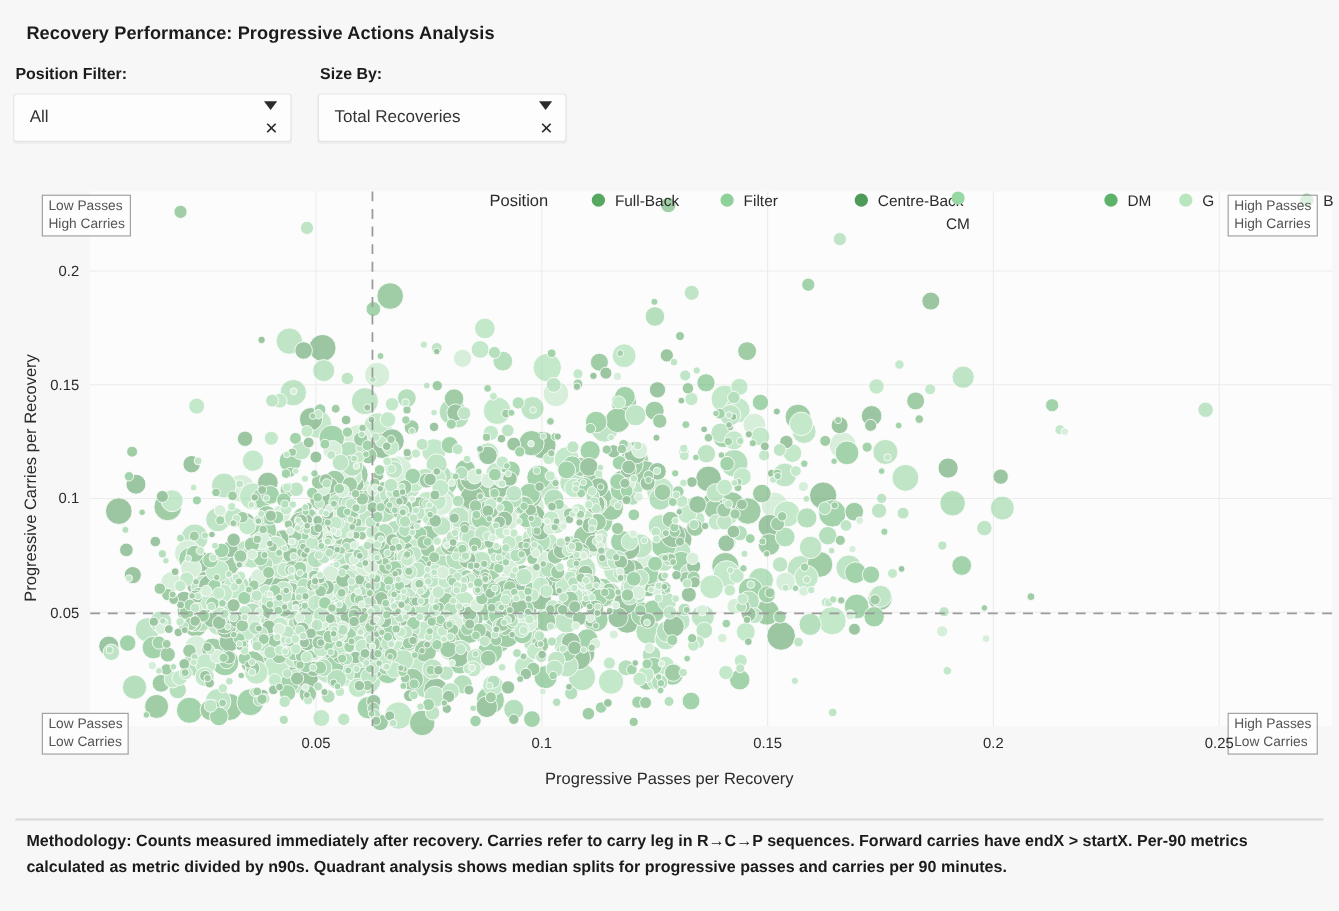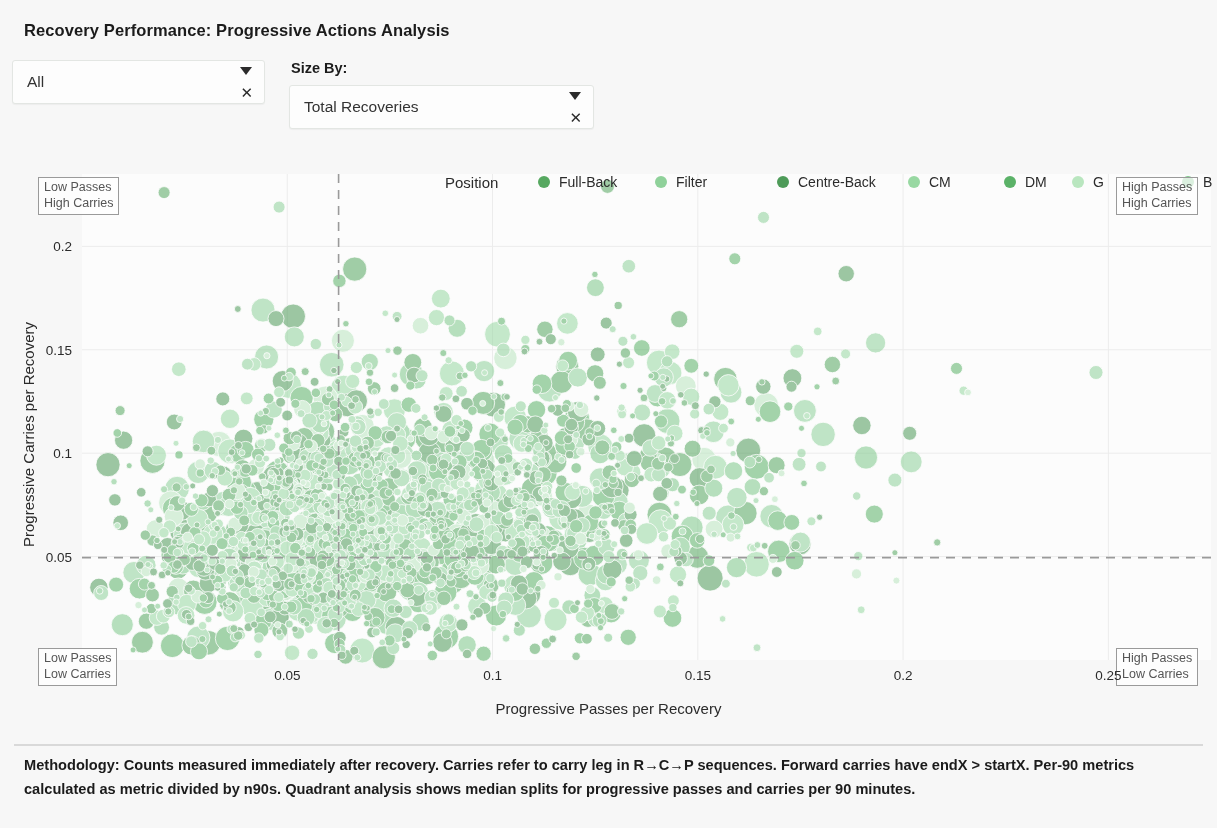--- a/index.html
+++ b/index.html
@@ -29,21 +29,21 @@
   .select-box {
     position: relative;
     background: #fdfdfd;
     border: 1px solid #e3e6e3;
     border-radius: 3px;
     height: 44px;
     display: flex; align-items: center;
     box-shadow: 0 1px 1px rgba(0,0,0,0.04);
   }
   .select-box.pos { width: 253px; }
-  .select-box.size { width: 305px; }
+  .select-box.size { width: 226px; }
   .select-value {
     font-size: 15.5px; color: #333; padding-left: 14px;
     white-space: nowrap; overflow: hidden;
   }
   .caret {
     position: absolute; right: 12px; top: 6px;
     width: 0; height: 0;
     border-left: 6px solid transparent;
     border-right: 6px solid transparent;
     border-top: 8px solid #2b2b2b;
@@ -119,20 +119,21 @@
 </head>
 <body>
 
 <div id="app">
 
   <div class="title">Recovery Performance: Progressive Actions Analysis</div>
 
   <div class="controls">
 
     <div class="control-group">
+      <div class="control-label">Position Filter:</div>
       <div class="select-box pos">
         <span class="select-value">All</span>
         <span class="caret"></span>
         <span class="clear-x">✕</span>
       </div>
     </div>
 
     <div class="control-group">
       <div class="control-label">Size By:</div>
       <div class="select-box size">
@@ -2279,21 +2280,21 @@
           <span class="legend-text">Full-Back</span>
         </div>
         <div class="legend-item" style="left: 655px;">
           <span class="legend-dot" style="background: rgb(143, 209, 154);"></span>
           <span class="legend-text">Filter</span>
         </div>
         <div class="legend-item" style="left: 777px;">
           <span class="legend-dot" style="background: rgb(78, 155, 89);"></span>
           <span class="legend-text">Centre-Back</span>
         </div>
-        <div class="legend-item" style="left: 908px;">
+        <div class="legend-item" style="left: 860px; flex-direction: column;">
           <span class="legend-dot" style="background: rgb(152, 216, 162);"></span>
           <span class="legend-text">CM</span>
         </div>
         <div class="legend-item" style="left: 1004px;">
           <span class="legend-dot" style="background: rgb(91, 178, 104);"></span>
           <span class="legend-text">DM</span>
         </div>
         <div class="legend-item" style="left: 1072px;">
           <span class="legend-dot" style="background: rgb(185, 230, 191);"></span>
           <span class="legend-text">G</span>

